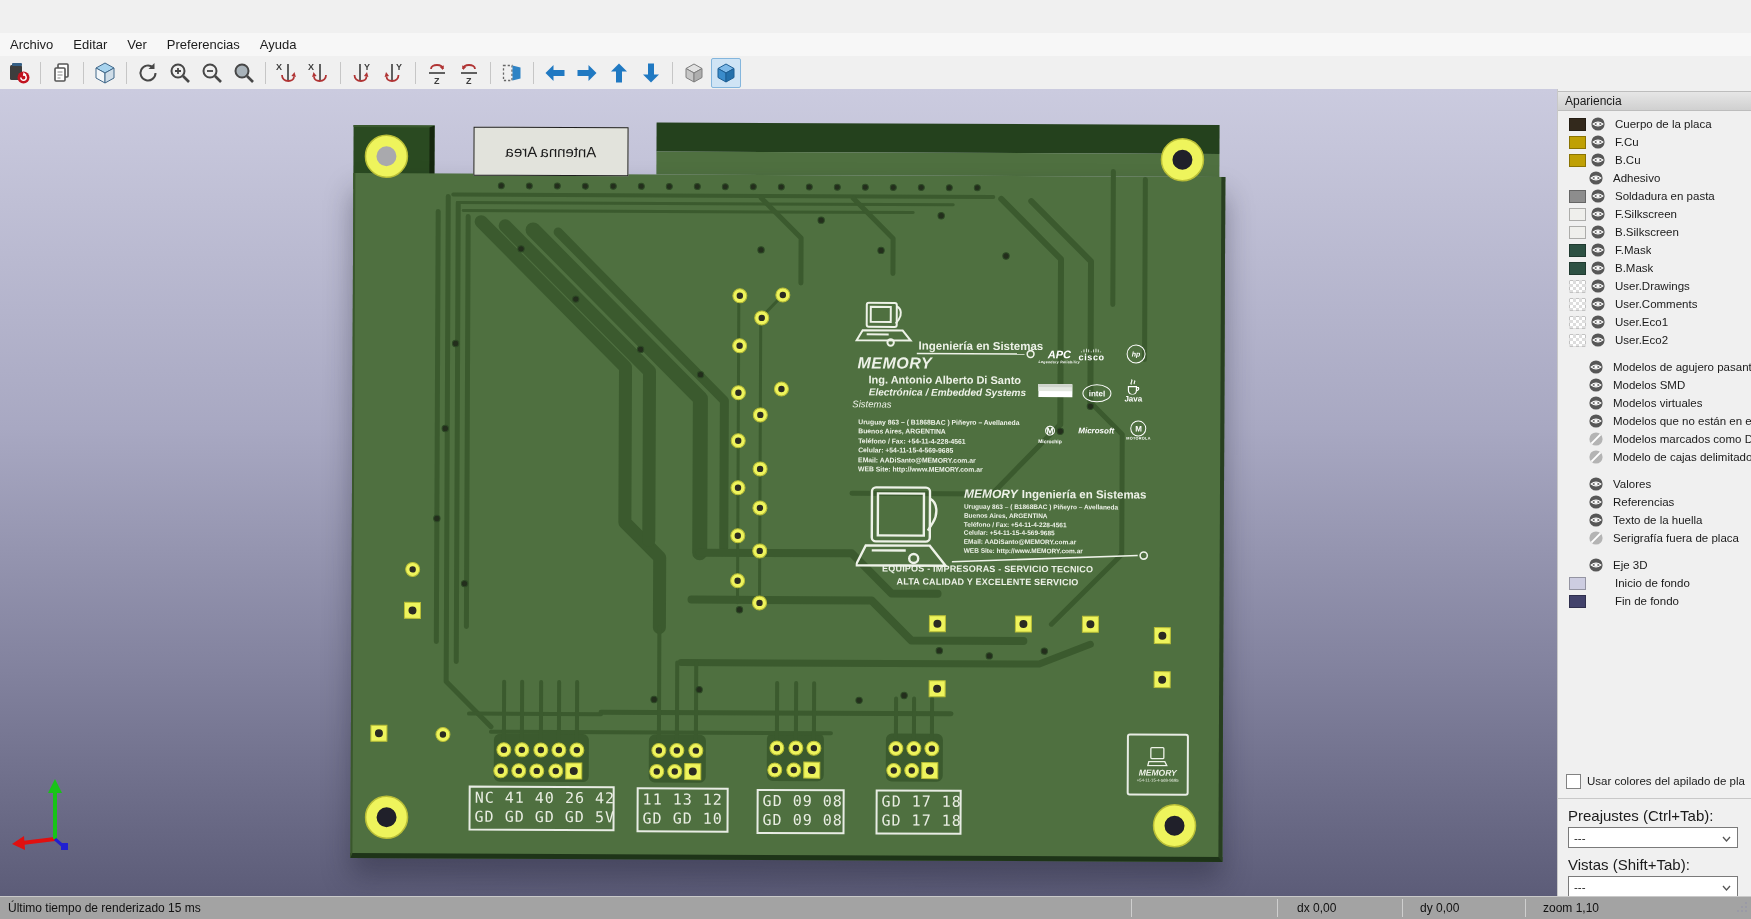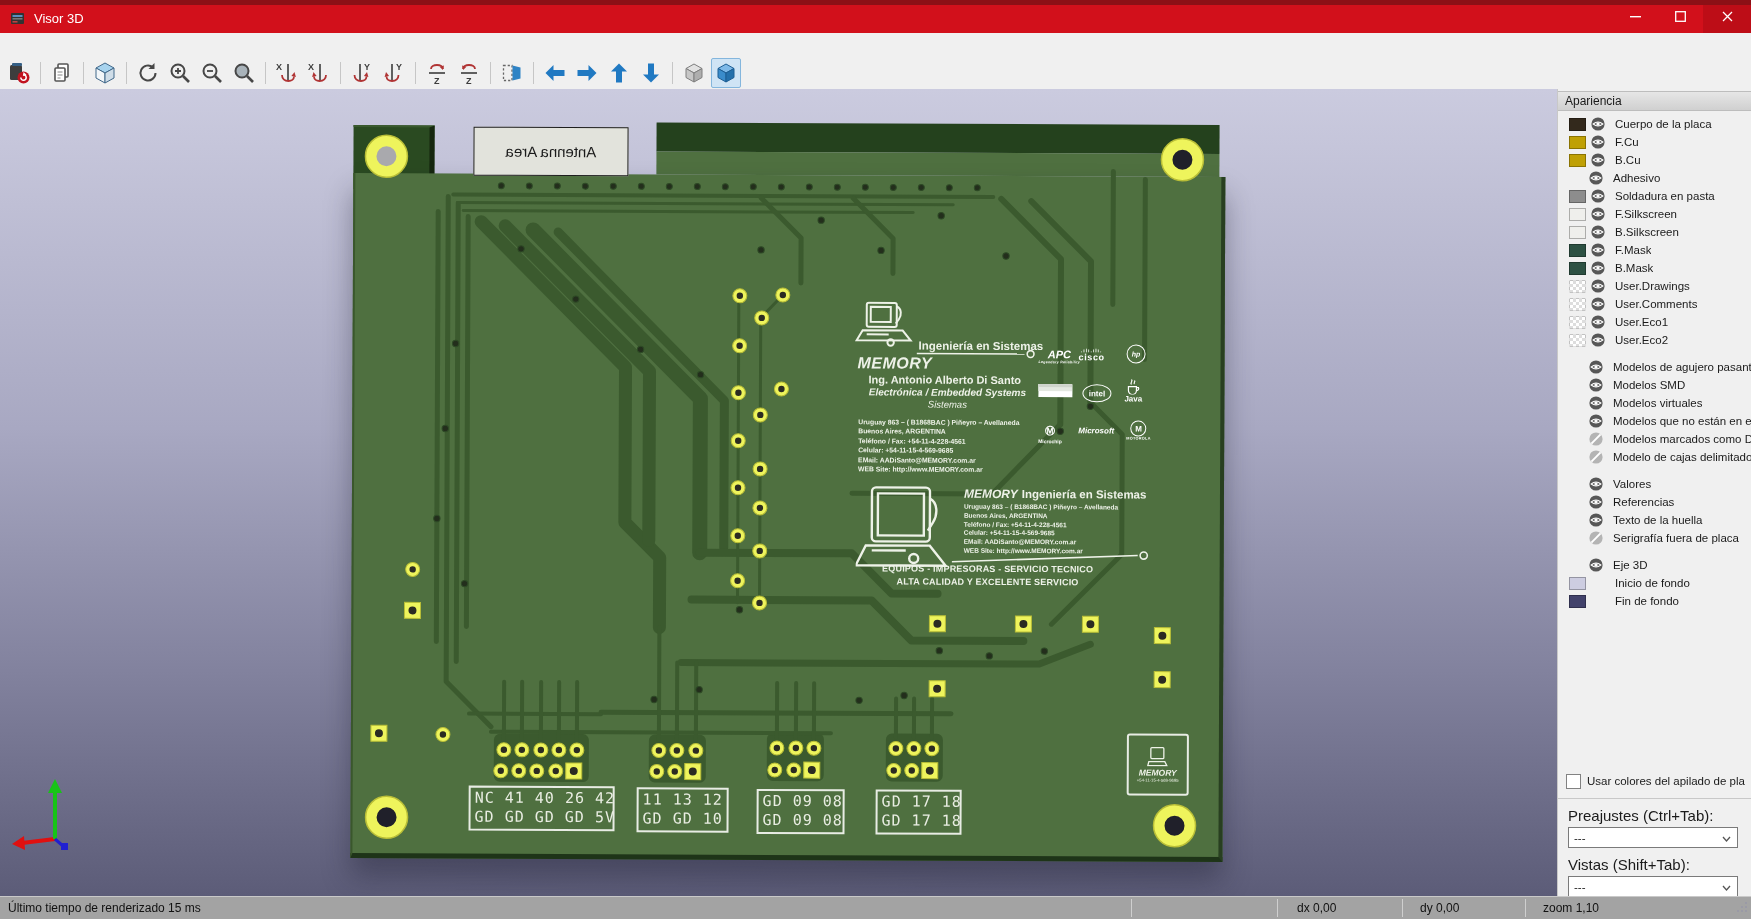--- a/index.html
+++ b/index.html
@@ -44,21 +44,21 @@
 
   
   .silk{position:absolute;color:#eef2e8;}
   .silk1{left:500px;top:175px;width:315px;height:205px;}
   .silk2{left:500px;top:360px;width:312px;height:112px;}
   .s-abs{position:absolute;white-space:nowrap;}
   .s-tag1{left:66px;top:41px;font-size:11.5px;font-weight:bold;}
   .s-brand1{left:5px;top:56px;font-size:16px;font-weight:bold;font-style:italic;letter-spacing:.5px;}
   .s-name{left:16px;top:75px;font-size:11px;font-weight:bold;}
   .s-sub1{left:0;top:88px;width:190px;text-align:center;font-size:10px;font-style:italic;font-weight:bold;white-space:nowrap;position:absolute;}
-  .s-sub2{left:0;top:100px;width:190px;text-align:center;font-size:9.5px;font-style:italic;position:absolute;}
+  .s-sub2{left:0;top:100px;width:190px;font-size:9.5px;font-style:italic;position:absolute;}
   .s-addr{position:absolute;font-size:6.8px;font-weight:bold;line-height:9.4px;}
   .a1{left:6px;top:119px;}
   .s-head2{left:112px;top:3px;font-size:11.5px;font-weight:bold;}
   .s-head2 .it{font-style:italic;font-size:12px;margin-right:4px;}
   .a2{left:112px;top:19px;font-size:6.5px;line-height:8.8px;}
   .s-foot{position:absolute;left:8px;width:256px;text-align:center;font-weight:bold;font-size:9px;letter-spacing:.2px;white-space:nowrap;}
   .f1{top:80px;} .f2{top:93px;}
 
   
   .brands{position:absolute;left:686px;top:218px;width:124px;height:115px;color:#fff;}
@@ -116,48 +116,28 @@
   .statusbar{position:absolute;bottom:0;left:0;right:0;height:22px;background:#a3a3a3;border-top:1px solid #c9c9c9;font-size:12px;color:#111;}
   .sb-field{position:absolute;top:4px;white-space:nowrap;}
   .sb-vsep{position:absolute;top:2px;bottom:2px;width:1px;background:#cfcfcf;}
   .sizegrip{position:absolute;right:2px;bottom:2px;}
 </style>
 </head>
 <body>
 
 <div class="window">
 
-  <div class="titlebar">
-    <span class="app-icon">
-      <svg width="16" height="16" viewBox="0 0 16 16">
-        <rect x="1" y="2" width="13" height="11" rx="1" fill="#323232"></rect>
-        <rect x="2.5" y="4" width="10" height="2" fill="#5a8fc0"></rect>
-        <rect x="2.5" y="7" width="10" height="1.6" fill="#787878"></rect>
-        <rect x="2.5" y="10" width="5" height="1.6" fill="#c04040"></rect>
-      </svg>
-    </span>
-    <span class="title-text">Visor 3D</span>
-    <span class="tb-spacer"></span>
-    <span class="cap-btn">
-      <svg width="11" height="11" viewBox="0 0 11 11">
-          <rect x="0" y="5" width="11" height="1.4" fill="#fff"></rect>
-        </svg>
-    </span>
-    <span class="cap-btn">
-      <svg width="11" height="11" viewBox="0 0 11 11">
-          <rect x="0.7" y="0.7" width="9.6" height="9.6" fill="none" stroke="#fff" stroke-width="1.3"></rect>
-        </svg>
-    </span>
-    <span class="cap-btn cap-close">
-      <svg width="11" height="11" viewBox="0 0 11 11">
-          <path d="M1 1l9 9M10 1l-9 9" stroke="#fff" stroke-width="1.3"></path>
-        </svg>
-    </span>
-  </div>
-
+
+  <div class="menubar" id="menubar">
+      <span class="menu-item">Archivo</span>
+      <span class="menu-item">Editar</span>
+      <span class="menu-item">Ver</span>
+      <span class="menu-item">Preferencias</span>
+      <span class="menu-item">Ayuda</span>
+    </div>
 
   <div class="toolbar" id="toolbar">
       <span class="tb-btn">
         <svg width="24" height="24" viewBox="0 0 24 24" fill="none">
           <rect x="3" y="4" width="12" height="15" rx="1.5" fill="#3d3d3d"></rect>
           <rect x="5" y="2" width="10" height="3" rx="1" fill="#355f85"></rect>
           <circle cx="16.5" cy="16.5" r="6" fill="#c2131f"></circle>
           <path d="M13.8 16.5a2.7 2.7 0 1 0 2.7-2.7" stroke="#fff" stroke-width="1.5"></path>
           <path d="M16.5 11l3 2.8-3.6 1.2z" fill="#fff"></path>
         </svg>

